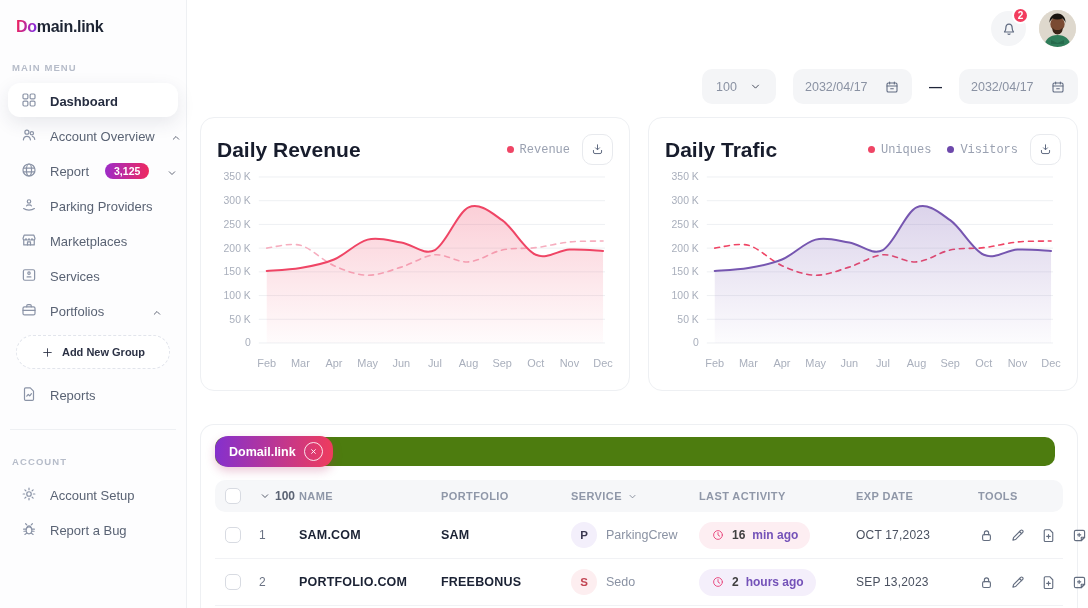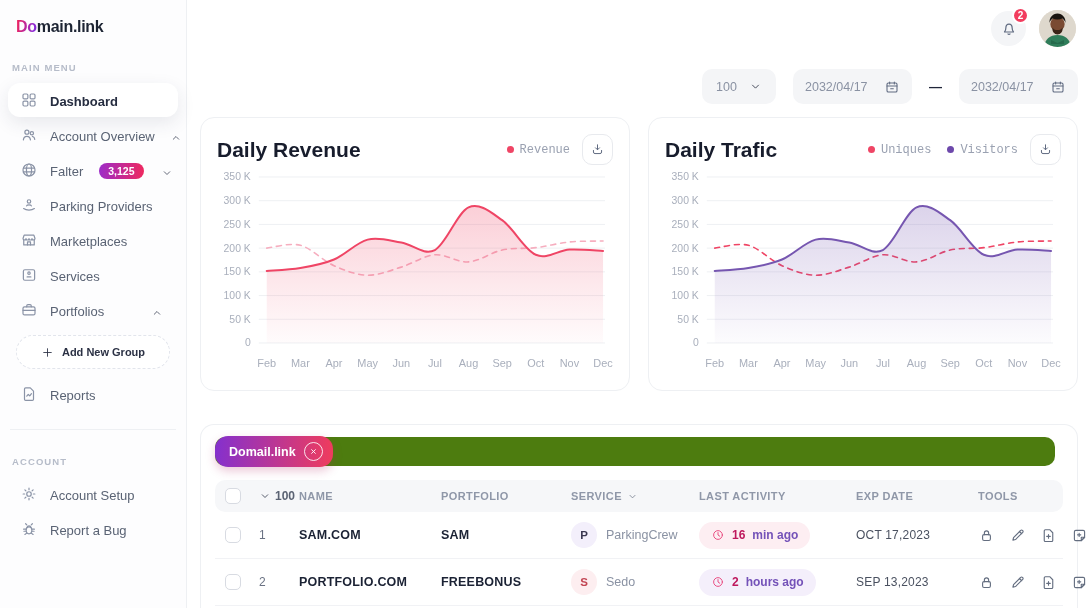--- a/index.html
+++ b/index.html
@@ -83,21 +83,21 @@
   .cell-num { font-size:12px; color:#6a7283; }
   .cell-name, .cell-portfolio { font-size:12.5px; font-weight:700; color:#1b2234; letter-spacing:.2px; }
   .svc { display:flex; align-items:center; gap:9px; font-size:12.5px; color:#8a92a3; }
   .svc-badge { width:26px; height:26px; border-radius:50%; display:flex; align-items:center; justify-content:center; font-size:11.5px; font-weight:700; }
   .svc-badge.lavender { background:#f3effb; color:#3a3750; }
   .svc-badge.pink { background:#fdeef0; color:#c24553; }
   .act-pill { display:inline-flex; align-items:center; gap:7px; height:27px; padding:0 12px; border-radius:15px; font-size:12px; font-weight:600; }
   .act-pill.pink { background:#fdeef2; }
   .act-pill.purple { background:#f4effb; }
   .act-pill .ic { width:14px; height:14px; color:#e8457c; }
-  .act-val { color:#be185d; }
+  .act-val { color:#404040; }
   .act-unit { color:#7452b8; }
   .cell-exp { font-size:12px; color:#4a5160; letter-spacing:.2px; }
   .tools { display:flex; align-items:center; gap:14px; }
   .tools .ic { width:17px; height:17px; color:#646e80; cursor:pointer; }
 
   .ic svg { width:100%; height:100%; display:block; fill:none; stroke:currentColor; stroke-width:1.6; stroke-linecap:round; stroke-linejoin:round; }
 </style>
 </head>
 <body>
 
@@ -135,21 +135,21 @@
           </span>
         </div>
         <div class="side-item">
           <span class="ic">
             <svg viewBox="0 0 24 24">
               <circle cx="12" cy="12" r="8"></circle>
               <ellipse cx="12" cy="12" rx="3.4" ry="8"></ellipse>
               <path d="M4.5 9.5h15M4.5 14.5h15"></path>
             </svg>
           </span>
-          <span class="lbl">Falter</span>
+          <span class="lbl">Report</span>
           <span class="pill-badge" style="margin-left:4px">3,125</span>
           <span class="chev ic after-badge" style="">
             <svg viewBox="0 0 24 24">
               <path d="M6.5 9.5L12 15l5.5-5.5"></path>
             </svg>
           </span>
         </div>
         <div class="side-item">
           <span class="ic">
             <svg viewBox="0 0 24 24">

